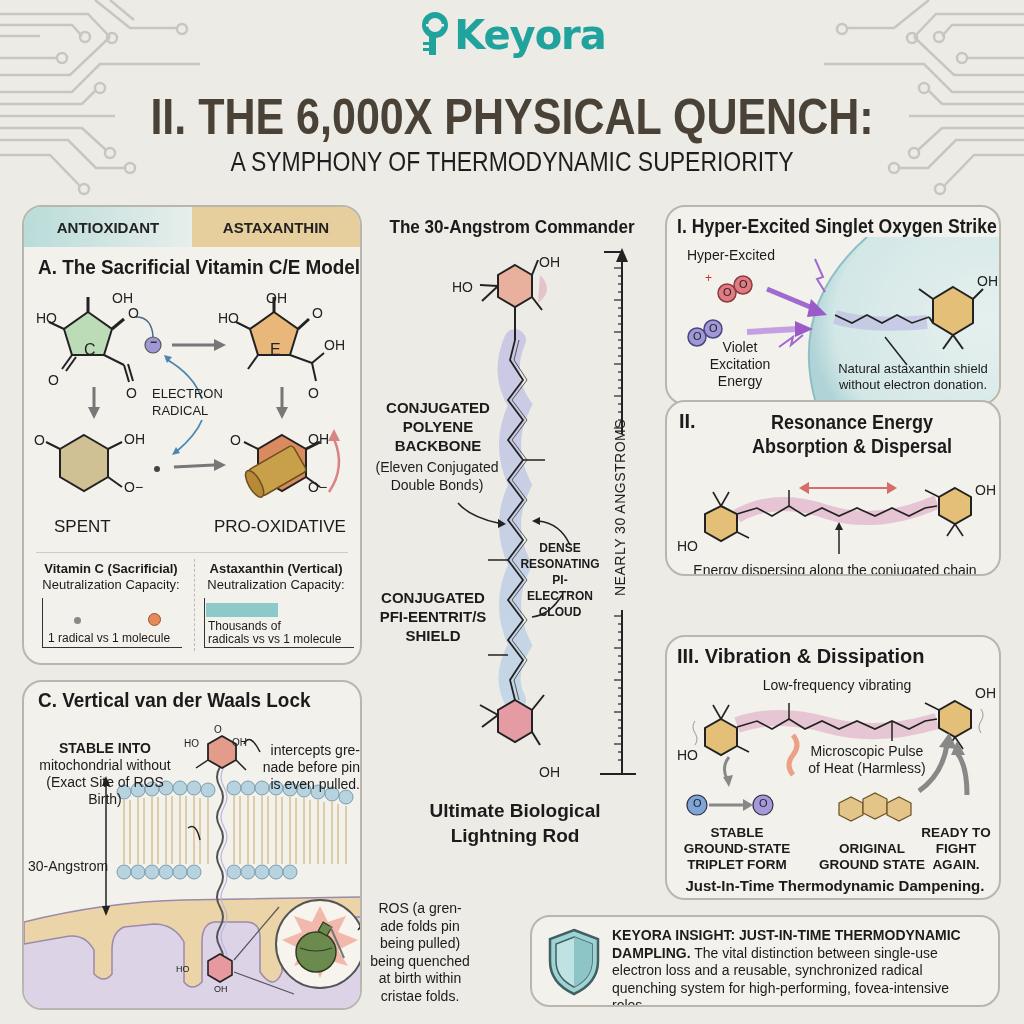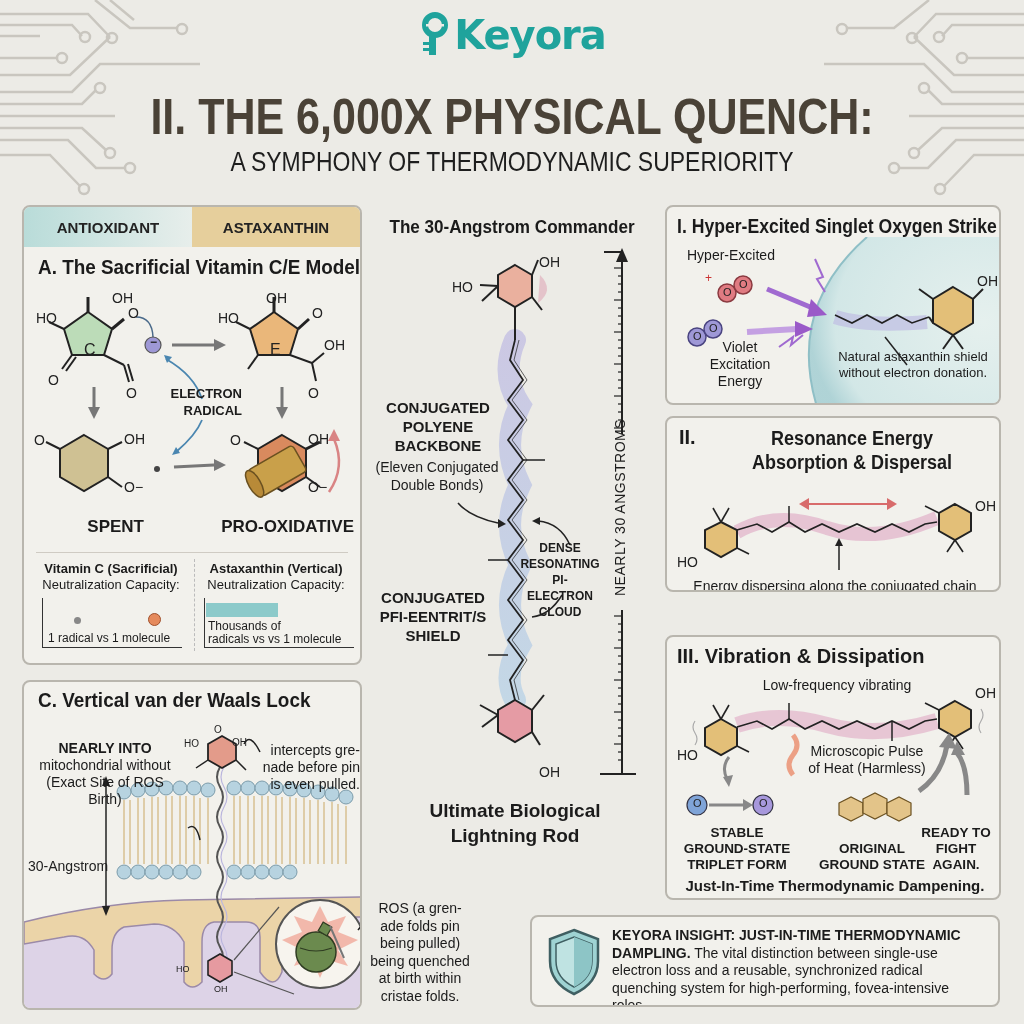--- a/index.html
+++ b/index.html
@@ -13,45 +13,45 @@
   .circuit { position: absolute; top: 0; width: 220px; height: 320px; pointer-events: none; }
   .circuit.left { left: 0; }
   .circuit.right { right: 0; transform: scaleX(-1); }
 
   
   .logo { position: absolute; top: 12px; left: 0; width: 1024px; text-align: center; }
   .logo-inner { display: inline-flex; align-items: center; gap: 2px; color: #1fa39c; font-weight: 700; font-size: 40px; font-family: "DejaVu Sans", sans-serif; letter-spacing: -1px; }
   .title { position: absolute; top: 88px; left: 0; width: 1024px; text-align: center; font-family: "Liberation Sans", sans-serif; font-weight: 700; font-size: 50px; color: #4a4237; transform: scaleX(0.86); letter-spacing: 0px; }
   .subtitle { position: absolute; top: 146px; left: 0; width: 1024px; text-align: center; font-size: 28px; color: #1e1e1e; transform: scaleX(0.82); }
 
-  .panel { position: absolute; background: #f2f1ec; border: 2px solid #b9b6ae; border-radius: 8px; overflow: hidden; }
+  .panel { position: absolute; background: #f2f1ec; border: 2px solid #b9b6ae; border-radius: 20px; overflow: hidden; }
   .h-bold { font-weight: 700; }
 
   
   #p-left-top { left: 22px; top: 205px; width: 340px; height: 460px; }
   .tabs { display: flex; height: 40px; }
   .tab { flex: 1; display: flex; align-items: center; justify-content: center; font-weight: 700; font-size: 15px; color: #222; }
   .tab.a { background: linear-gradient(90deg,#b9dcd9,#e7eeeb); }
   .tab.b { background: #e6cf9c; }
   .sec-title { font-weight: 700; font-size: 21px; margin: 8px 0 0 14px; transform: scaleX(0.9); transform-origin: left; white-space: nowrap; }
   .chem-label { position: absolute; font-size: 14px; color: #222; }
-  .bold-label { position: absolute; font-weight: 700; font-size: 17px; text-align: right; }
+  .bold-label { position: absolute; font-weight: 400; font-size: 17px; text-align: left; }
   .cap-box { position: absolute; left: 12px; right: 12px; top: 345px; height: 105px; border-top: 1px solid #cfcbc3; }
   .cap-col { position: absolute; top: 8px; text-align: center; font-size: 13px; line-height: 16px; }
 
   
   .center-title { position: absolute; left: 372px; top: 216px; width: 280px; text-align: center; font-weight: 700; font-size: 19px; transform: scaleX(0.9); }
   .center-label { position: absolute; font-weight: 700; font-size: 15px; text-align: center; line-height: 19px; }
   .center-sub { position: absolute; font-size: 14px; text-align: center; line-height: 18px; }
   .ruler-text { position: absolute; left: 604px; top: 520px; font-size: 14px; transform: rotate(-90deg); transform-origin: left top; white-space: nowrap; letter-spacing: 0.5px; }
   .rod-caption { position: absolute; left: 395px; top: 798px; width: 240px; text-align: center; font-weight: 700; font-size: 19px; line-height: 25px; }
 
   
   #p-r1 { left: 665px; top: 205px; width: 336px; height: 200px; }
-  #p-r2 { left: 665px; top: 416px; width: 336px; height: 176px; }
+  #p-r2 { left: 665px; top: 400px; width: 336px; height: 176px; }
   #p-r3 { left: 665px; top: 635px; width: 336px; height: 265px; }
   .r-title { position: absolute; font-weight: 700; font-size: 20px; white-space: nowrap; }
   .r-text { position: absolute; font-size: 14px; text-align: center; line-height: 17px; }
 
   
   #p-left-bot { left: 22px; top: 680px; width: 340px; height: 330px; }
 
   
   #p-insight { left: 530px; top: 915px; width: 470px; height: 92px; }
   .insight-text { position: absolute; left: 80px; top: 10px; right: 12px; font-size: 14px; line-height: 17.5px; }
@@ -401,21 +401,21 @@
   <div class="chem-label" style="left:38px;top:64px;color:#c33;font-size:12px">+</div>
   <div class="chem-label" style="left:56px;top:79px;font-size:11px">O</div>
   <div class="chem-label" style="left:72px;top:71px;font-size:11px">O</div>
   <div class="chem-label" style="left:26px;top:123px;font-size:11px">O</div>
   <div class="chem-label" style="left:42px;top:115px;font-size:11px">O</div>
   <div class="r-text" style="left:28px;top:132px;width:90px">
     <div>Violet</div>
     <div>Excitation</div>
     <div>Energy</div>
   </div>
-  <div class="r-text" style="left:156px;top:142px;width:180px;font-size:13px;line-height:16px">
+  <div class="r-text" style="left:156px;top:154px;width:180px;font-size:13px;line-height:16px">
     <div>Natural astaxanthin shield</div>
     <div>without electron donation.</div>
   </div>
   <div class="chem-label" style="left:310px;top:66px">OH</div>
 </div>
 
 <div class="panel" id="p-r2">
   <div class="r-title" style="left:12px;top:8px">II.</div>
   <div class="r-title" style="left:60px;top:8px;width:250px;text-align:center;line-height:24px;transform:scaleX(0.9)">
     <div>Resonance Energy</div>
@@ -567,21 +567,21 @@
     <circle cx="292" cy="230" r="20" fill="#6b8a4e" stroke="#2f3c22" stroke-width="1.5"></circle>
     <path d="M276 226 Q292 232 308 226" fill="none" stroke="#2f3c22" stroke-width="1.2"></path>
     <rect x="296" y="202" width="10" height="10" fill="#6b8a4e" stroke="#2f3c22" stroke-width="1.2" transform="rotate(30 301 207)"></rect>
     <line x1="306" y1="204" x2="320" y2="236" stroke="#777" stroke-width="2"></line>
 
     <path d="M164 106 Q172 100 176 118" fill="none" stroke="#222" stroke-width="1.5"></path>
     <path d="M236 30 Q226 10 220 22" fill="none" stroke="#222" stroke-width="1.5"></path>
     <path d="M352 188 Q340 200 334 208" fill="none" stroke="#222" stroke-width="1.5"></path>
   </svg>
   <div class="r-text" style="left:6px;top:58px;width:150px;font-size:14px;line-height:17px">
-    <div class="h-bold">NEARLY INTO</div>
+    <div class="h-bold">STABLE INTO</div>
     <div>mitochondrial without</div>
     <div>(Exact Site of ROS Birth)</div>
   </div>
   <div class="chem-label" style="left:190px;top:42px;font-size:10px">O</div>
   <div class="chem-label" style="left:160px;top:56px;font-size:10px">HO</div>
   <div class="chem-label" style="left:208px;top:55px;font-size:10px">OH</div>
   <div class="r-text" style="left:236px;top:60px;width:100px;text-align:right;line-height:17px">
     <div>intercepts gre-</div>
     <div>nade before pin</div>
     <div>is even pulled.</div>

